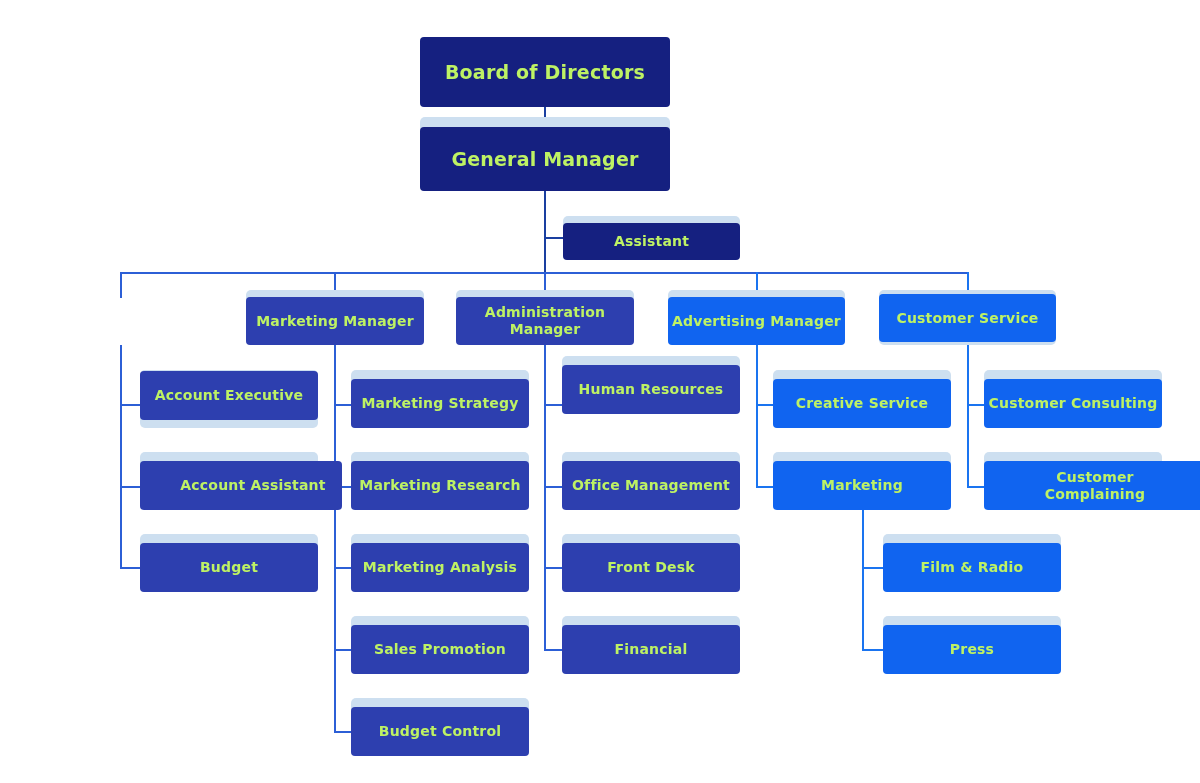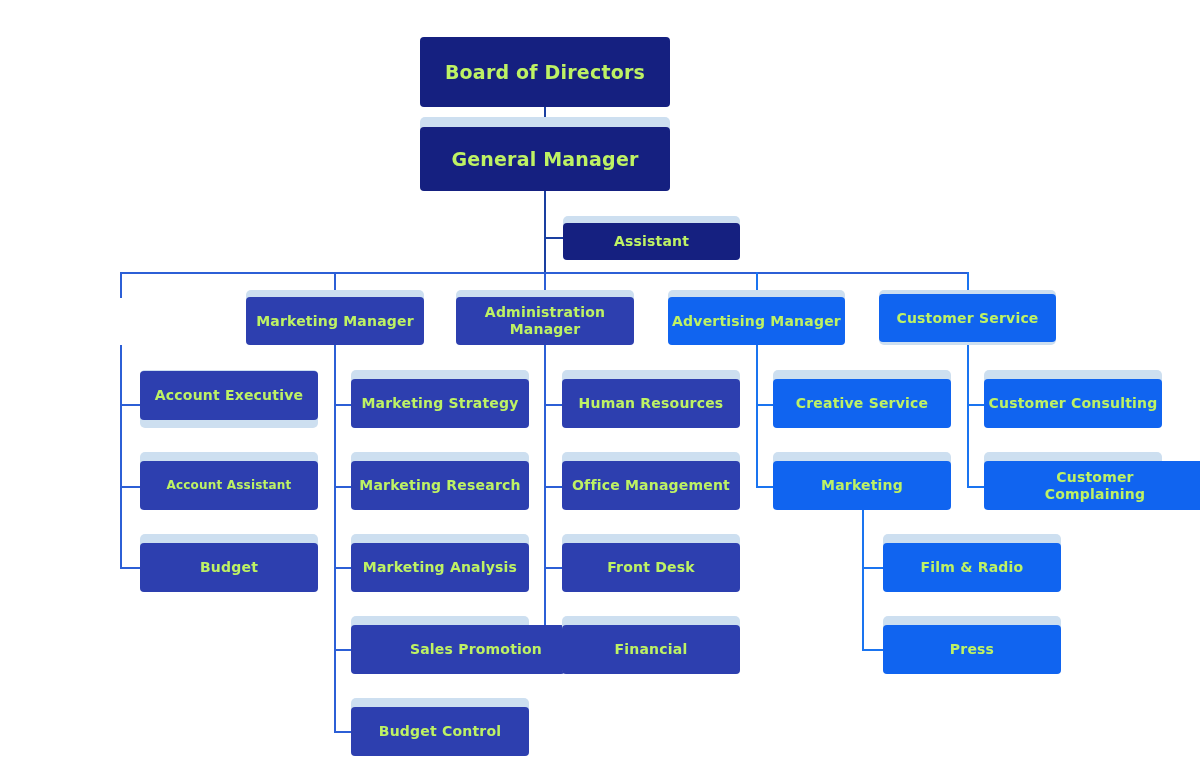--- a/index.html
+++ b/index.html
@@ -148,21 +148,21 @@
     <div class="body" style="top:4px; height:48px; font-size:14px;">Customer Service</div>
   </div>
 
   <div class="node tone-mid" style="left:140px; top:370px; width:178px; height:58px;">
     <div class="cap"></div>
     <div class="body" style="top:1px; height:49px; font-size:14px;">Account Executive</div>
   </div>
 
   <div class="node tone-mid" style="left:140px; top:452px; width:178px; height:58px;">
     <div class="cap"></div>
-    <div class="body" style="top:9px; height:49px; font-size:12px;">Account Assistant</div>
+    <div class="body" style="top:9px; height:49px; font-size:14px;padding-left:24px;">Account Assistant</div>
   </div>
 
   <div class="node tone-mid" style="left:140px; top:534px; width:178px; height:58px;">
     <div class="cap"></div>
     <div class="body" style="top:9px; height:49px; font-size:14px;">Budget</div>
   </div>
 
   <div class="node tone-mid" style="left:351px; top:370px; width:178px; height:58px;">
     <div class="cap"></div>
     <div class="body" style="top:9px; height:49px; font-size:14px;">Marketing Strategy</div>
@@ -173,29 +173,29 @@
     <div class="body" style="top:9px; height:49px; font-size:14px;">Marketing Research</div>
   </div>
 
   <div class="node tone-mid" style="left:351px; top:534px; width:178px; height:58px;">
     <div class="cap"></div>
     <div class="body" style="top:9px; height:49px; font-size:14px;">Marketing Analysis</div>
   </div>
 
   <div class="node tone-mid" style="left:351px; top:616px; width:178px; height:58px;">
     <div class="cap"></div>
-    <div class="body" style="top:9px; height:49px; font-size:14px;padding-left:36px;">Sales Promotion</div>
+    <div class="body" style="top:9px; height:49px; font-size:14px;">Sales Promotion</div>
   </div>
 
   <div class="node tone-mid" style="left:351px; top:698px; width:178px; height:58px;">
     <div class="cap"></div>
     <div class="body" style="top:9px; height:49px; font-size:14px;">Budget Control</div>
   </div>
 
-  <div class="node tone-mid" style="left:562px; top:370px; width:178px; height:40px;padding-left:16px;">
+  <div class="node tone-mid" style="left:562px; top:356px; width:178px; height:40px;padding-left:16px;">
     <div class="cap"></div>
     <div class="body" style="top:9px; height:49px; font-size:14px;">Human Resources</div>
   </div>
 
   <div class="node tone-mid" style="left:562px; top:452px; width:178px; height:58px;">
     <div class="cap"></div>
     <div class="body" style="top:9px; height:49px; font-size:14px;">Office Management</div>
   </div>
 
   <div class="node tone-mid" style="left:562px; top:534px; width:178px; height:58px;">

